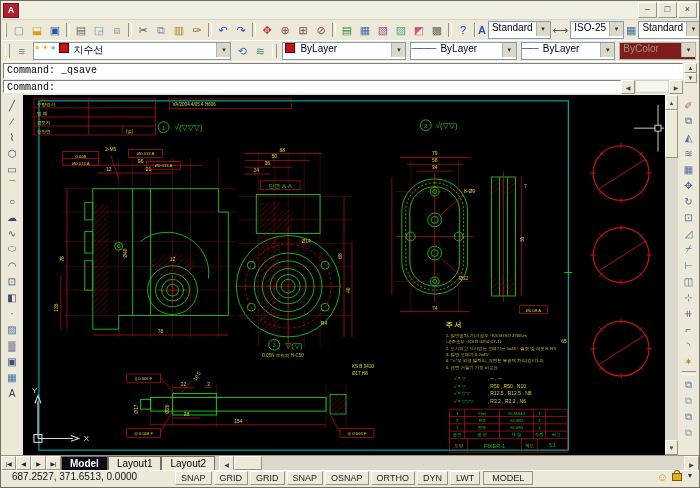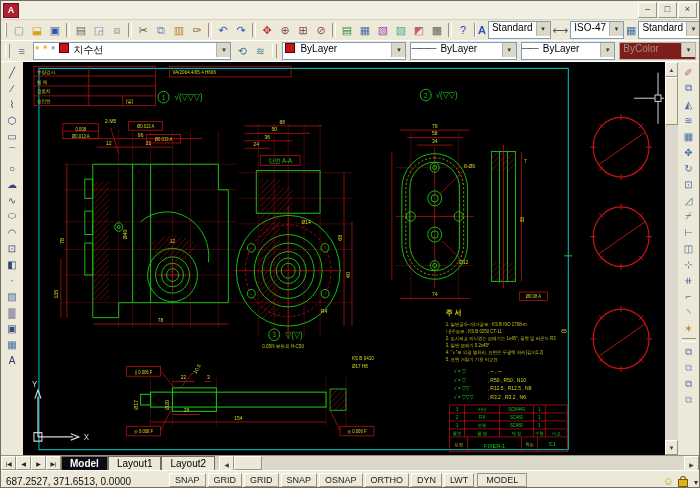--- a/index.html
+++ b/index.html
@@ -56,21 +56,21 @@
   .tabsrow{height:14px;display:flex;align-items:stretch;background:#d8d4c4;border-top:1px solid #9a9383;flex:none;}
   .tabnav{width:13px;font-size:6px;display:flex;align-items:center;justify-content:center;background:#ece9d8;
           border:1px solid;border-color:#fff #9a9383 #9a9383 #fff;color:#222;}
   .tab{font-size:10px;padding:0 8px;display:flex;align-items:center;border:1px solid #716f64;border-bottom:none;background:#ece9d8;color:#000;}
   .tab.active{background:#0a0a14;color:#fff;font-weight:bold;}
   .hscroll{flex:1;display:flex;margin-left:4px;}
   .hscroll .sbbtn{width:13px;height:100%;}
   .hscroll .htrack{flex:1;background:#dcd8cc;position:relative;}
   .hthumb{position:absolute;left:0;top:0;bottom:0;width:26px;background:#ece9d8;border:1px solid;border-color:#fff #9a9383 #9a9383 #fff;}
   
-  .statusbar{height:16px;display:flex;align-items:flex-end;background:#ece9d8;border-top:1px solid #fff;padding:0 1px;font-size:10px;flex:none;}
+  .statusbar{height:16px;display:flex;align-items:flex-start;background:#ece9d8;border-top:1px solid #fff;padding:0 7px;font-size:10px;flex:none;}
   .coords{width:158px;padding:0 4px;color:#111;letter-spacing:0;}
   .status-btn{font-size:9px;padding:1px 5px;margin:0 1px;background:#ece9d8;border:1px solid;
               border-color:#fff #9a9383 #9a9383 #fff;color:#222;}
   .model-ind{font-size:9px;padding:1px 8px;margin-left:2px;border:1px solid #9a9383;color:#222;}
   .st-spacer{flex:1;}
   .st-person{color:#caa002;font-size:11px;margin:0 2px;}
   .lock{width:8px;height:6px;background:#e0b020;border:1px solid #7a5a00;position:relative;margin:2px 4px 0 2px;}
   .lock::before{content:"";position:absolute;top:-4px;left:1px;width:4px;height:3px;border:1px solid #7a5a00;border-bottom:none;border-radius:3px 3px 0 0;}
   .st-drop{font-size:8px;color:#333;margin-left:2px;}
   
@@ -123,21 +123,21 @@
         <span class="tbtn" title="help" style="color: rgb(26, 63, 191);">?</span>
       </span>
     <span class="tsep"></span>
     <span class="tbtn" style="color:#2a52be;font-weight:bold;">A</span>
     <span class="combo" style="width:86px;">
       <span class="cval">Standard</span>
       <span class="carw">▾</span>
     </span>
     <span class="tbtn" style="color:#555;">⟷</span>
     <span class="combo" style="width:86px;">
-      <span class="cval">ISO-47</span>
+      <span class="cval">ISO-25</span>
       <span class="carw">▾</span>
     </span>
     <span class="tbtn" style="color:#4a6fa5;">▦</span>
     <span class="combo" style="width:70px;">
       <span class="cval">Standard</span>
       <span class="carw">▾</span>
     </span>
   </div>
 
   <div class="tbrow">
@@ -170,20 +170,37 @@
       <span class="ltsample">——</span>
       <span class="cval">ByLayer</span>
       <span class="carw">▾</span>
     </span>
     <span class="combo disabled" style="width:76px;">
       <span class="cval">ByColor</span>
       <span class="carw">▾</span>
     </span>
   </div>
 
+  <div class="cmd">
+    <div class="cmd-left">
+      <div class="cmd-box cmd-hist">Command: _qsave</div>
+      <div class="cmd-row2">
+        <div class="cmd-box cmd-input">Command:</div>
+        <div class="cmd-hsb">
+          <span class="sbbtn">◀</span>
+          <span class="track"></span>
+          <span class="sbbtn">▶</span>
+        </div>
+      </div>
+    </div>
+    <div class="cmd-vsb">
+      <span class="sbbtn">▲</span>
+      <span class="sbbtn">▼</span>
+    </div>
+  </div>
 
   <div class="work">
     <div class="vtoolbar">
         <span class="tbtn" title="line" style="color: rgb(58, 74, 122);">╱</span>
         <span class="tbtn" title="construction-line" style="color: rgb(58, 74, 122);">∕</span>
         <span class="tbtn" title="polyline" style="color: rgb(58, 74, 122);">⌇</span>
         <span class="tbtn" title="polygon" style="color: rgb(58, 74, 122);">⬡</span>
         <span class="tbtn" title="rectangle" style="color: rgb(58, 74, 122);">▭</span>
         <span class="tbtn" title="arc" style="color: rgb(58, 74, 122);">⌒</span>
         <span class="tbtn" title="circle" style="color: rgb(58, 74, 122);">○</span>

